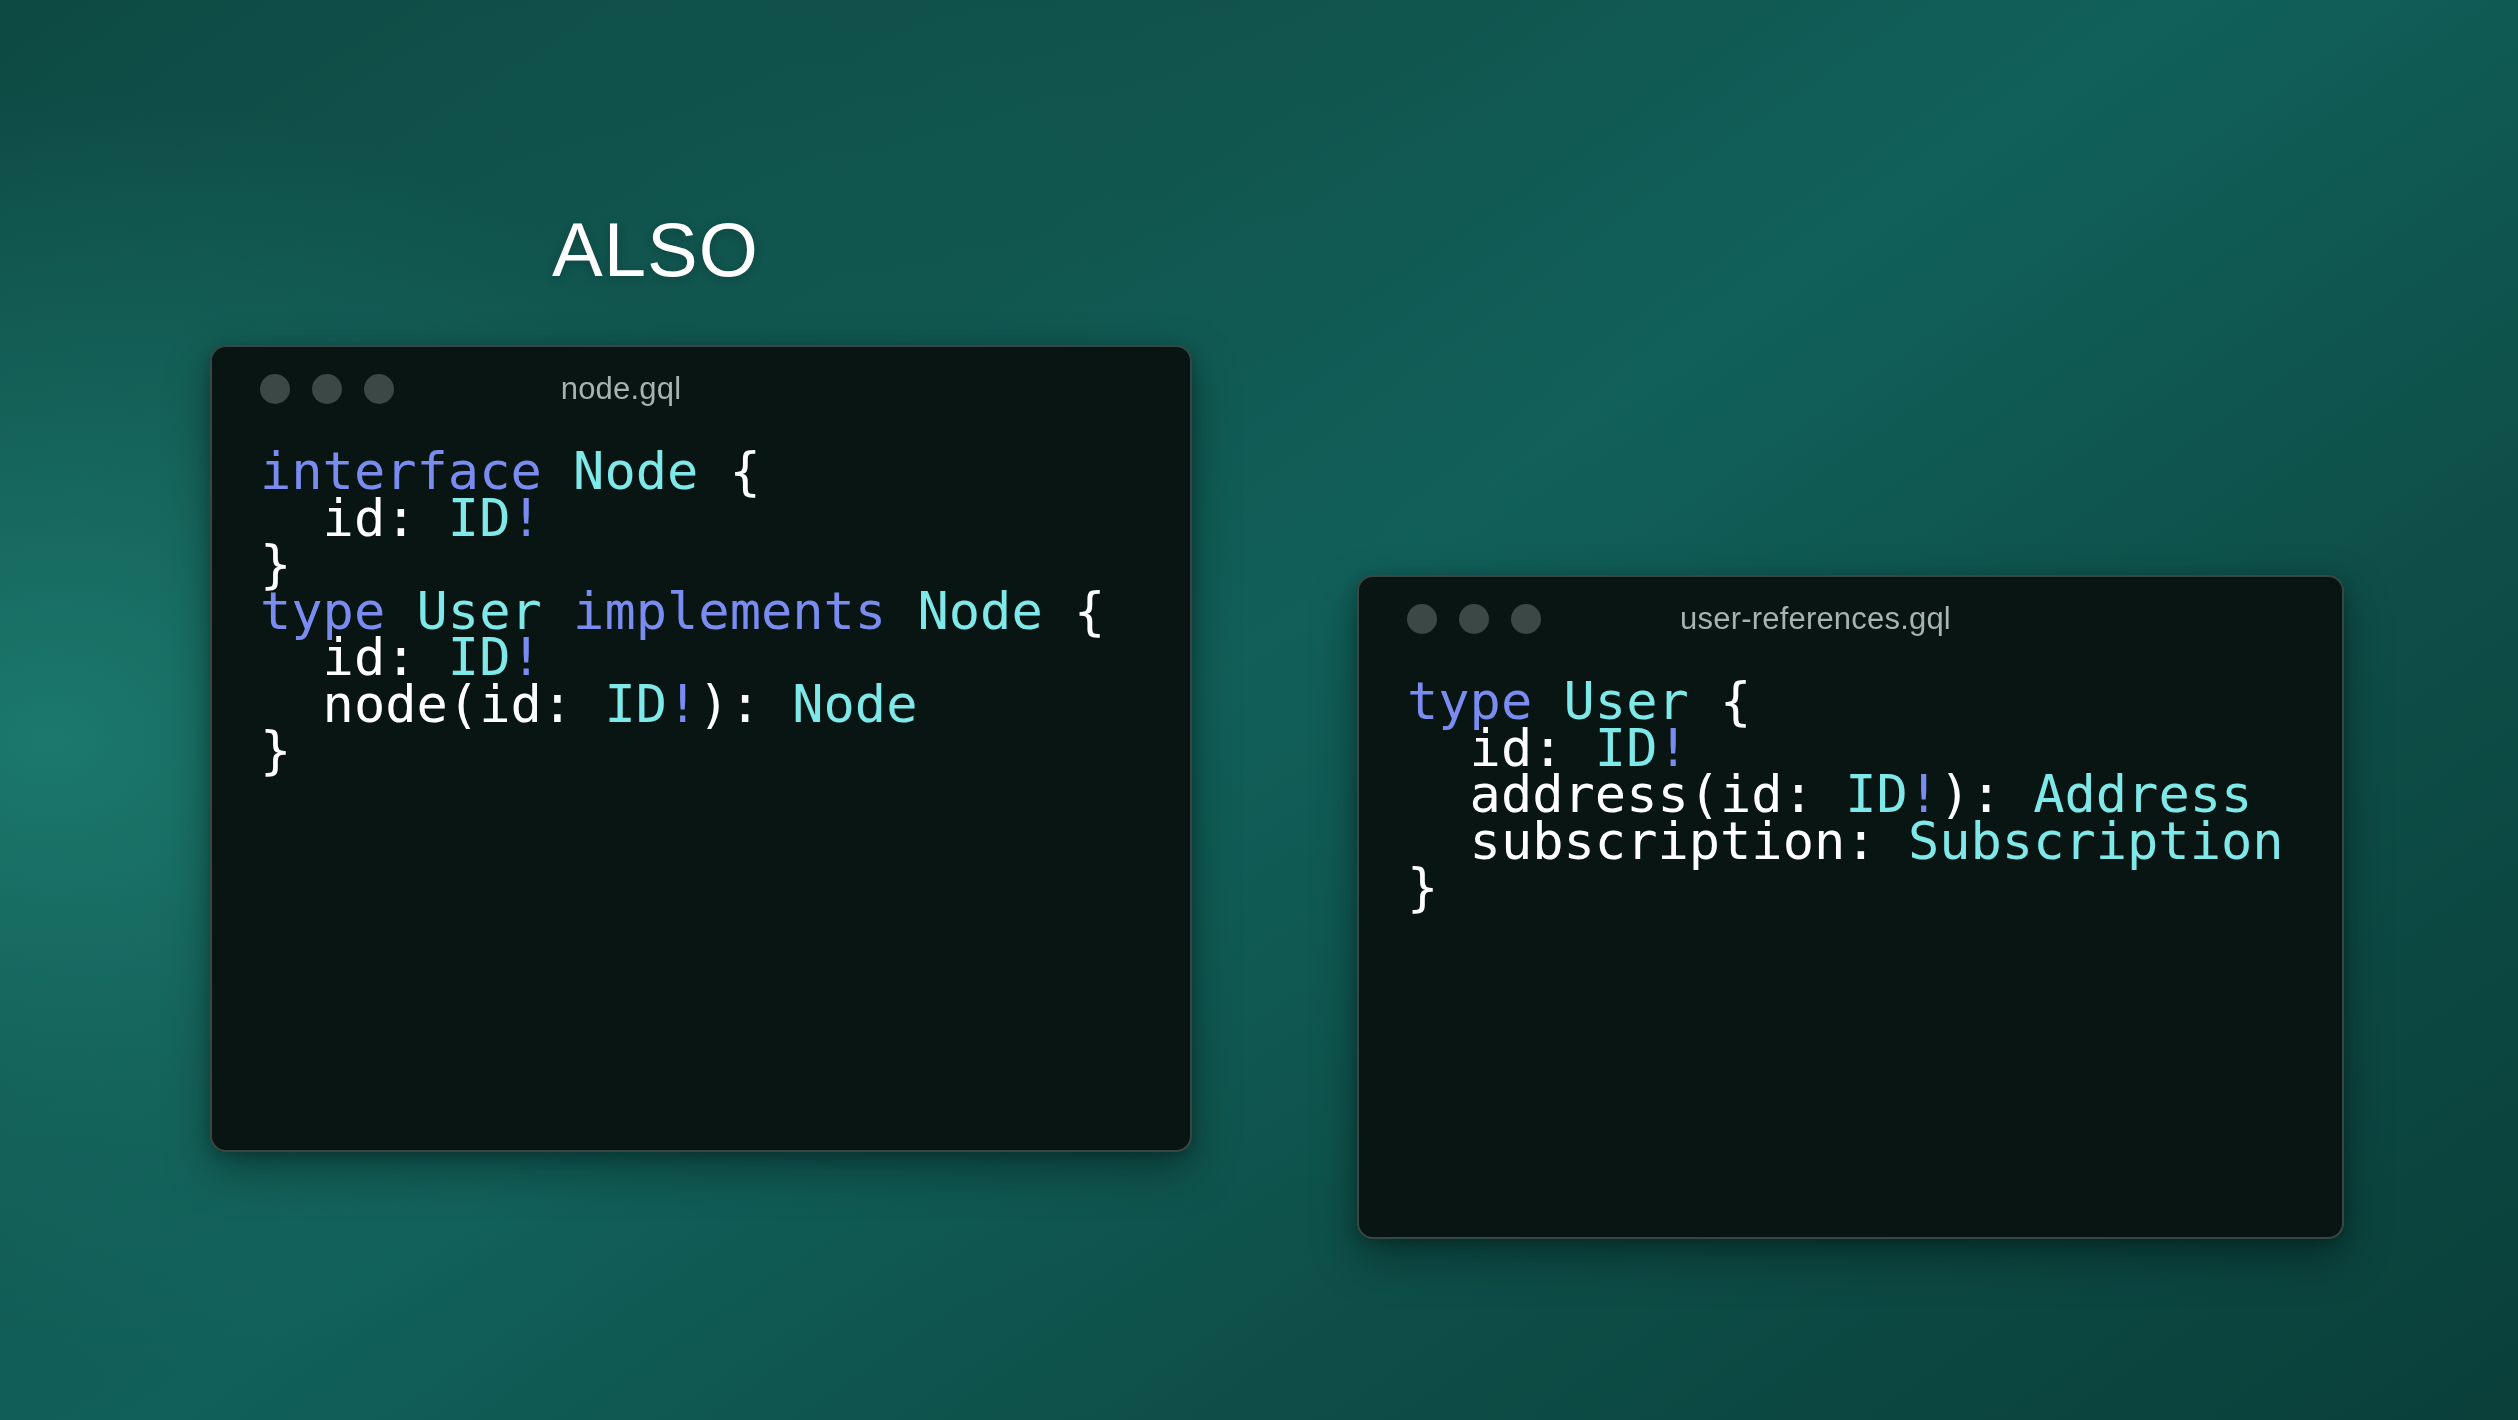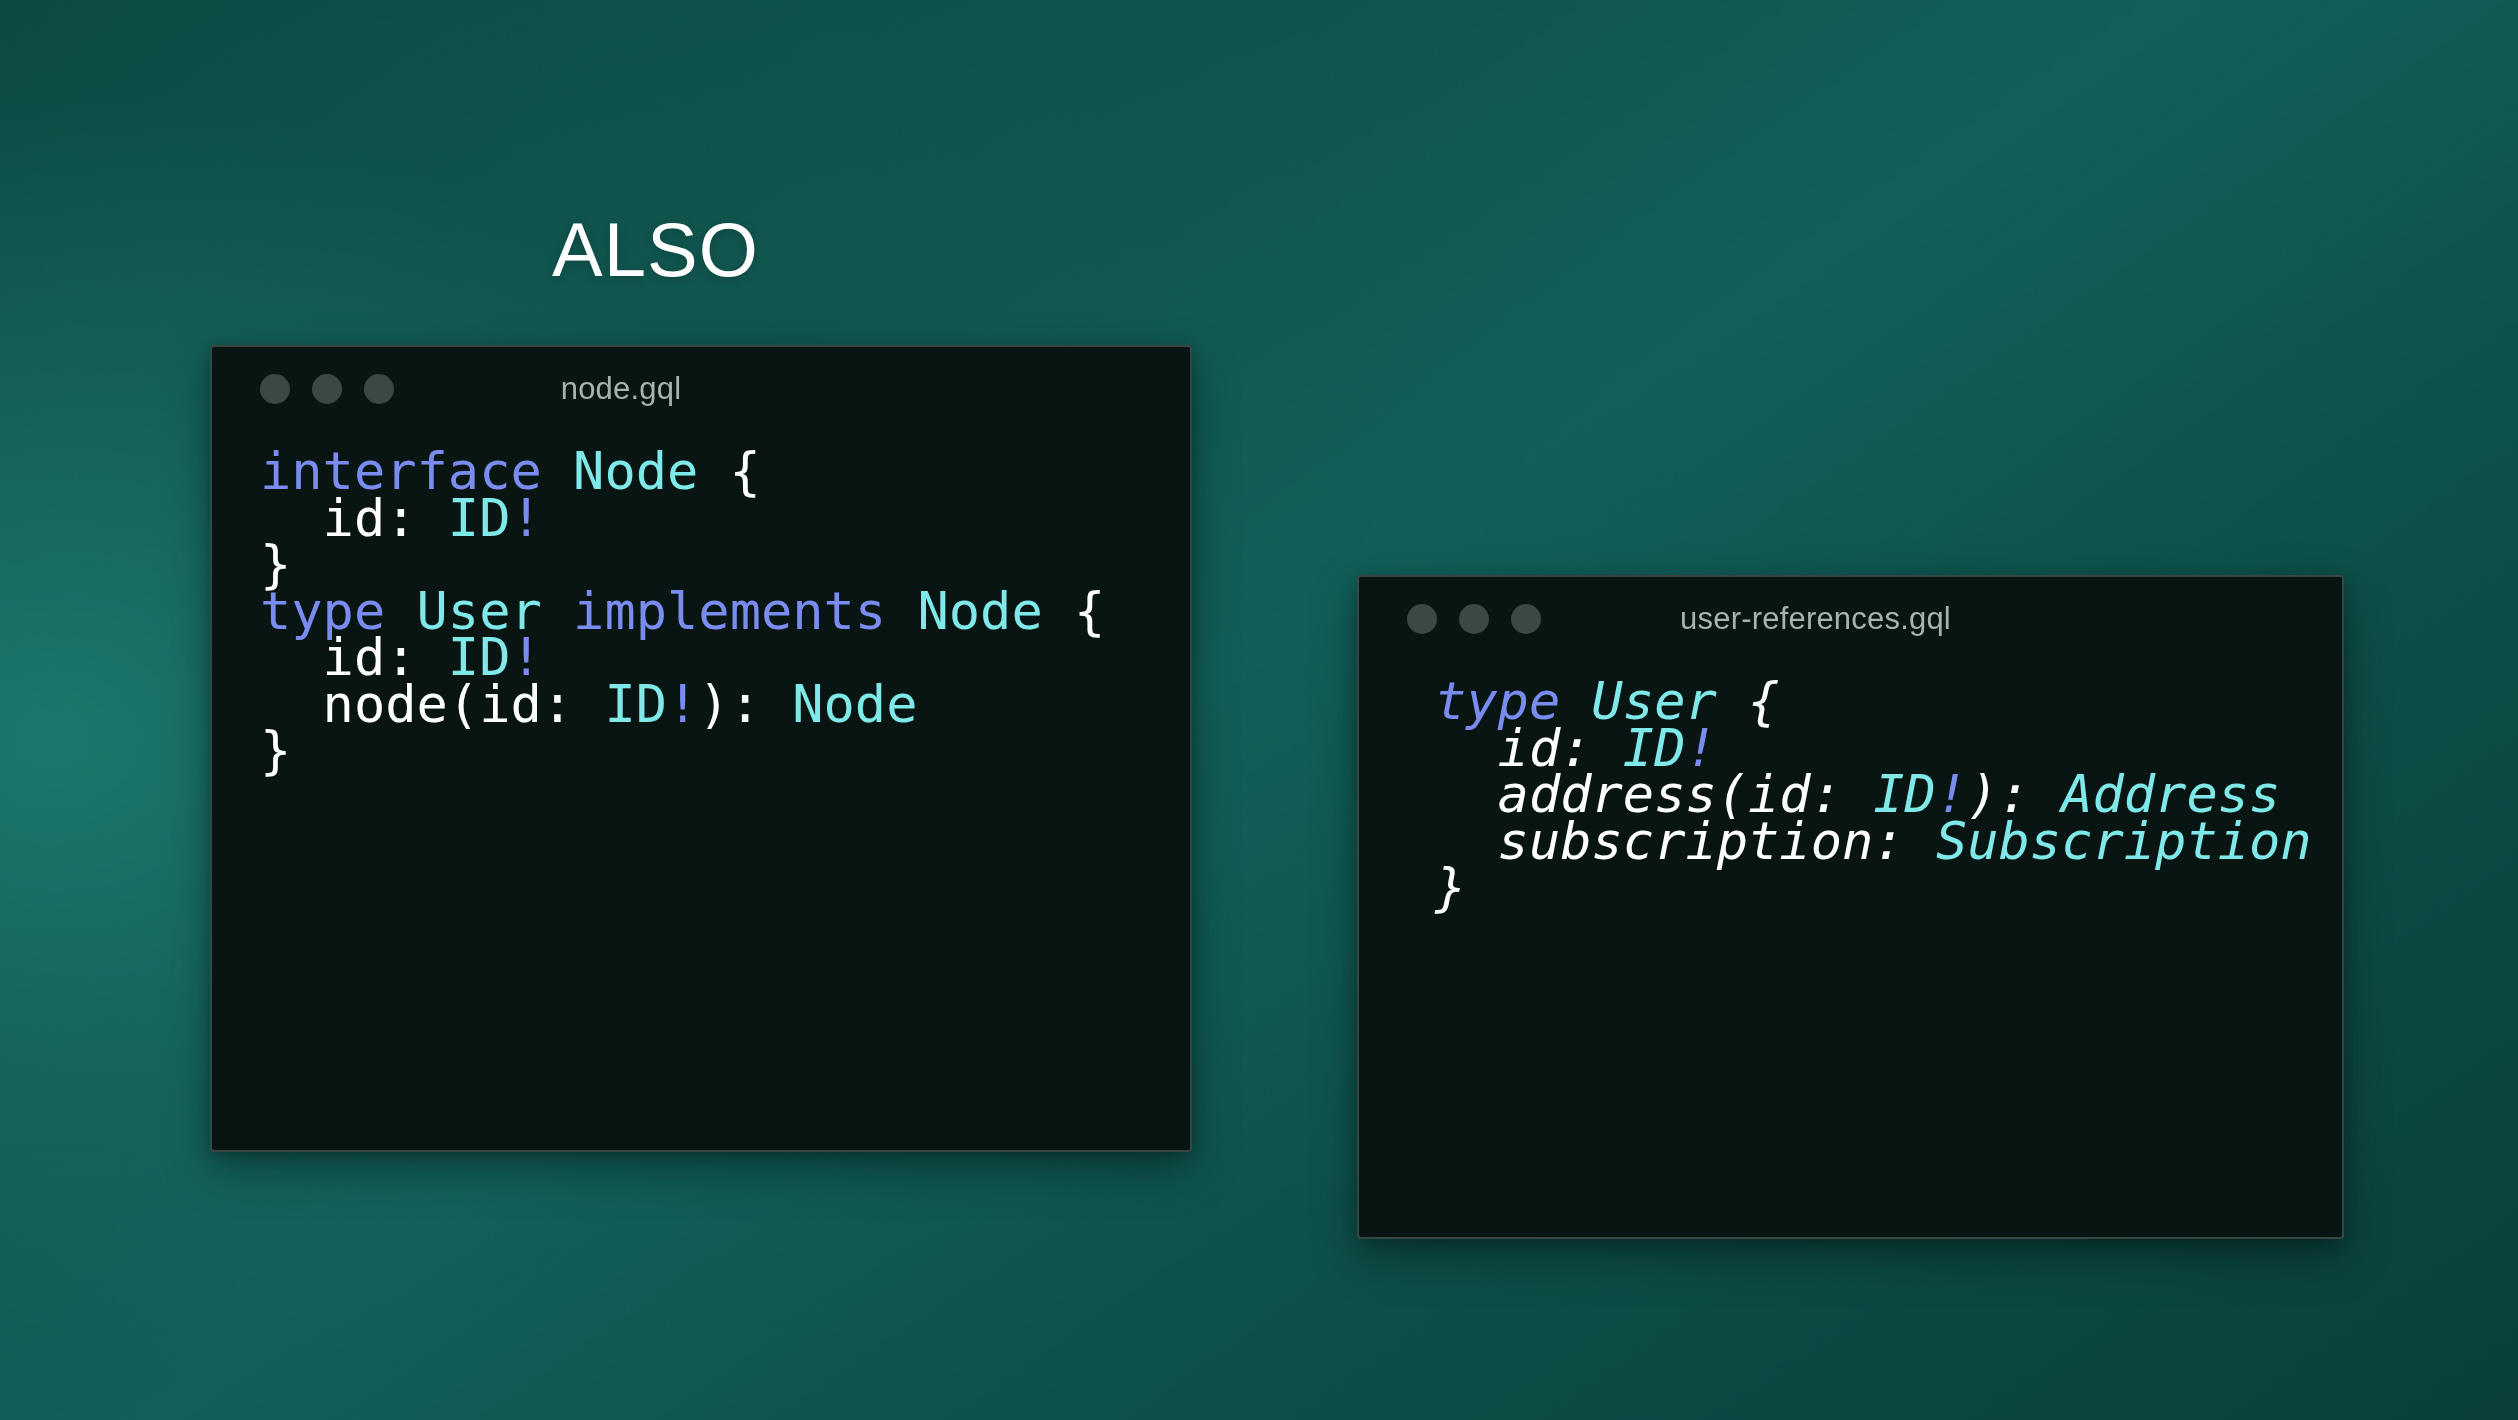--- a/index.html
+++ b/index.html
@@ -32,21 +32,21 @@
     text-shadow: 0 2px 10px rgba(0,0,0,0.18);
   }
   #heading-good  { left: 552px;  top: 212px; }
   #heading-also-ok { left: 1630px; top: 441px; }
 
   
   .window {
     position: absolute;
     background: #081512;
     border: 2px solid rgba(150,170,165,0.34);
-    border-radius: 4px;
+    border-radius: 16px;
     box-shadow:
       0 18px 46px rgba(0,0,0,0.34),
       0 4px 14px rgba(0,0,0,0.22);
     overflow: hidden;
   }
   #window-node {
     left: 210px;  top: 345px;
     width: 978px; height: 803px;
   }
   #window-user-references {
@@ -87,21 +87,21 @@
   #window-user-references .filename { padding-right: 70px; }
 
   .code {
     padding: 10px 0 0 48px;
     font-family: "DejaVu Sans Mono", monospace;
     font-size: 52px;
     line-height: 1.19;
     color: #ffffff;
     white-space: pre;
   }
-  #window-user-references .code { padding-left: 76px; font-style: italic; }
+  #window-user-references .code { padding-left: 48px; }
 
   .line { display: block; height: 46.5px; }
 
   .kw   { color: #7a8cf0; }   
   .ty   { color: #7fe8e8; }   
   .pl   { color: #ffffff; }   
   .bang { color: #7a8cf0; }   
 </style>
 </head>
 <body>

